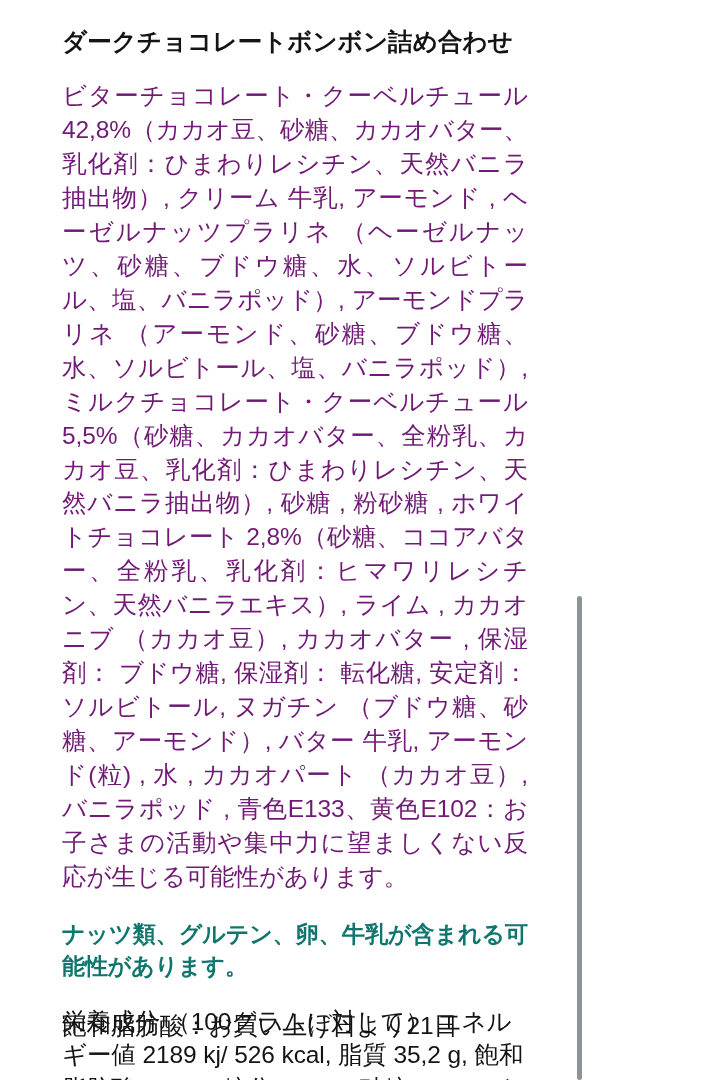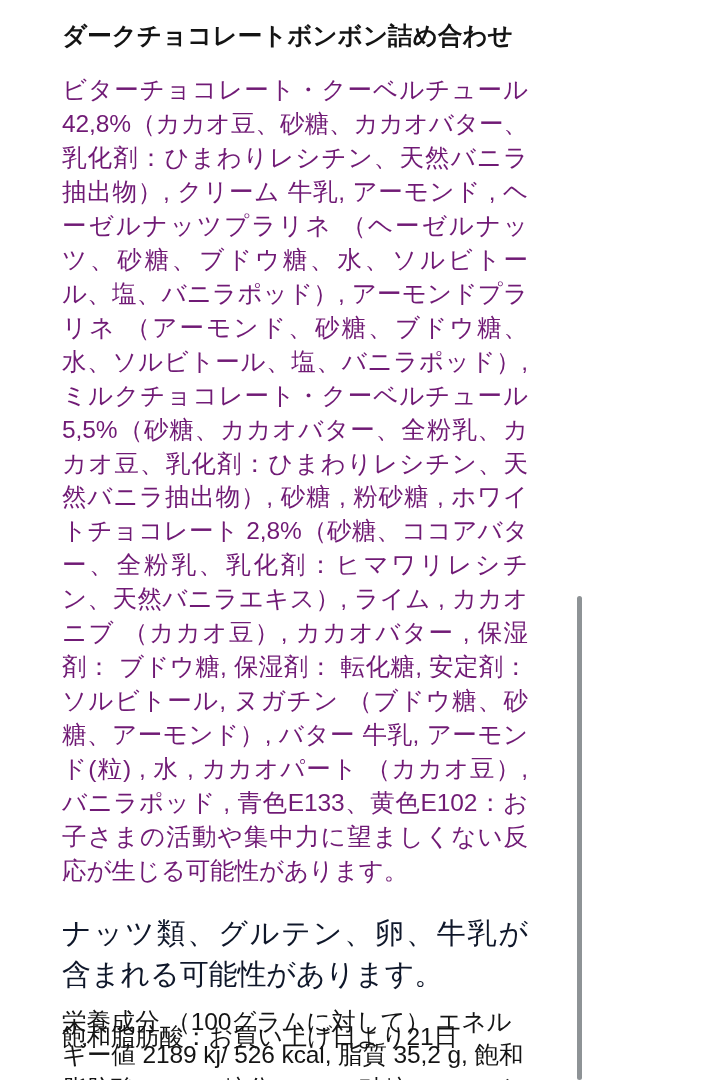--- a/index.html
+++ b/index.html
@@ -13,47 +13,48 @@
     overflow: hidden;
     font-family: "Liberation Sans", sans-serif;
     color: #111111;
   }
   .page {
     position: relative;
     width: 588px;
     height: 1080px;
     background: #ffffff;
     box-sizing: border-box;
-    padding: 20px 60px 0 62px;
+    padding: 26px 60px 0 62px;
   }
   .doc-title {
     font-size: 24.5px;
     line-height: 1.28;
     letter-spacing: 0.1px;
     margin: 0 0 22px 0;
     color: #141414;
     white-space: nowrap;
   }
   .ingredients {
     font-size: 24.5px;
     line-height: 1.385;
     letter-spacing: -0.1px;
     margin: 0;
     text-align: justify;
     text-justify: inter-character;
     color: #701a75;
   }
   .allergen {
-    font-size: 29px;
+    font-size: 23px;
     line-height: 1.385;
     letter-spacing: -0.1px;
     margin: 26px 0 0 0;
     text-align: justify;
     text-justify: inter-character;
-    color: #0f172a;
+    color: #0f766e;
+    font-weight: bold;
   }
   .best-before {
     font-size: 24.5px;
     line-height: 1.385;
     letter-spacing: -0.1px;
     margin: 26px 0 0 0;
     color: #141414;
   }
   .nutrition {
     position: absolute;

